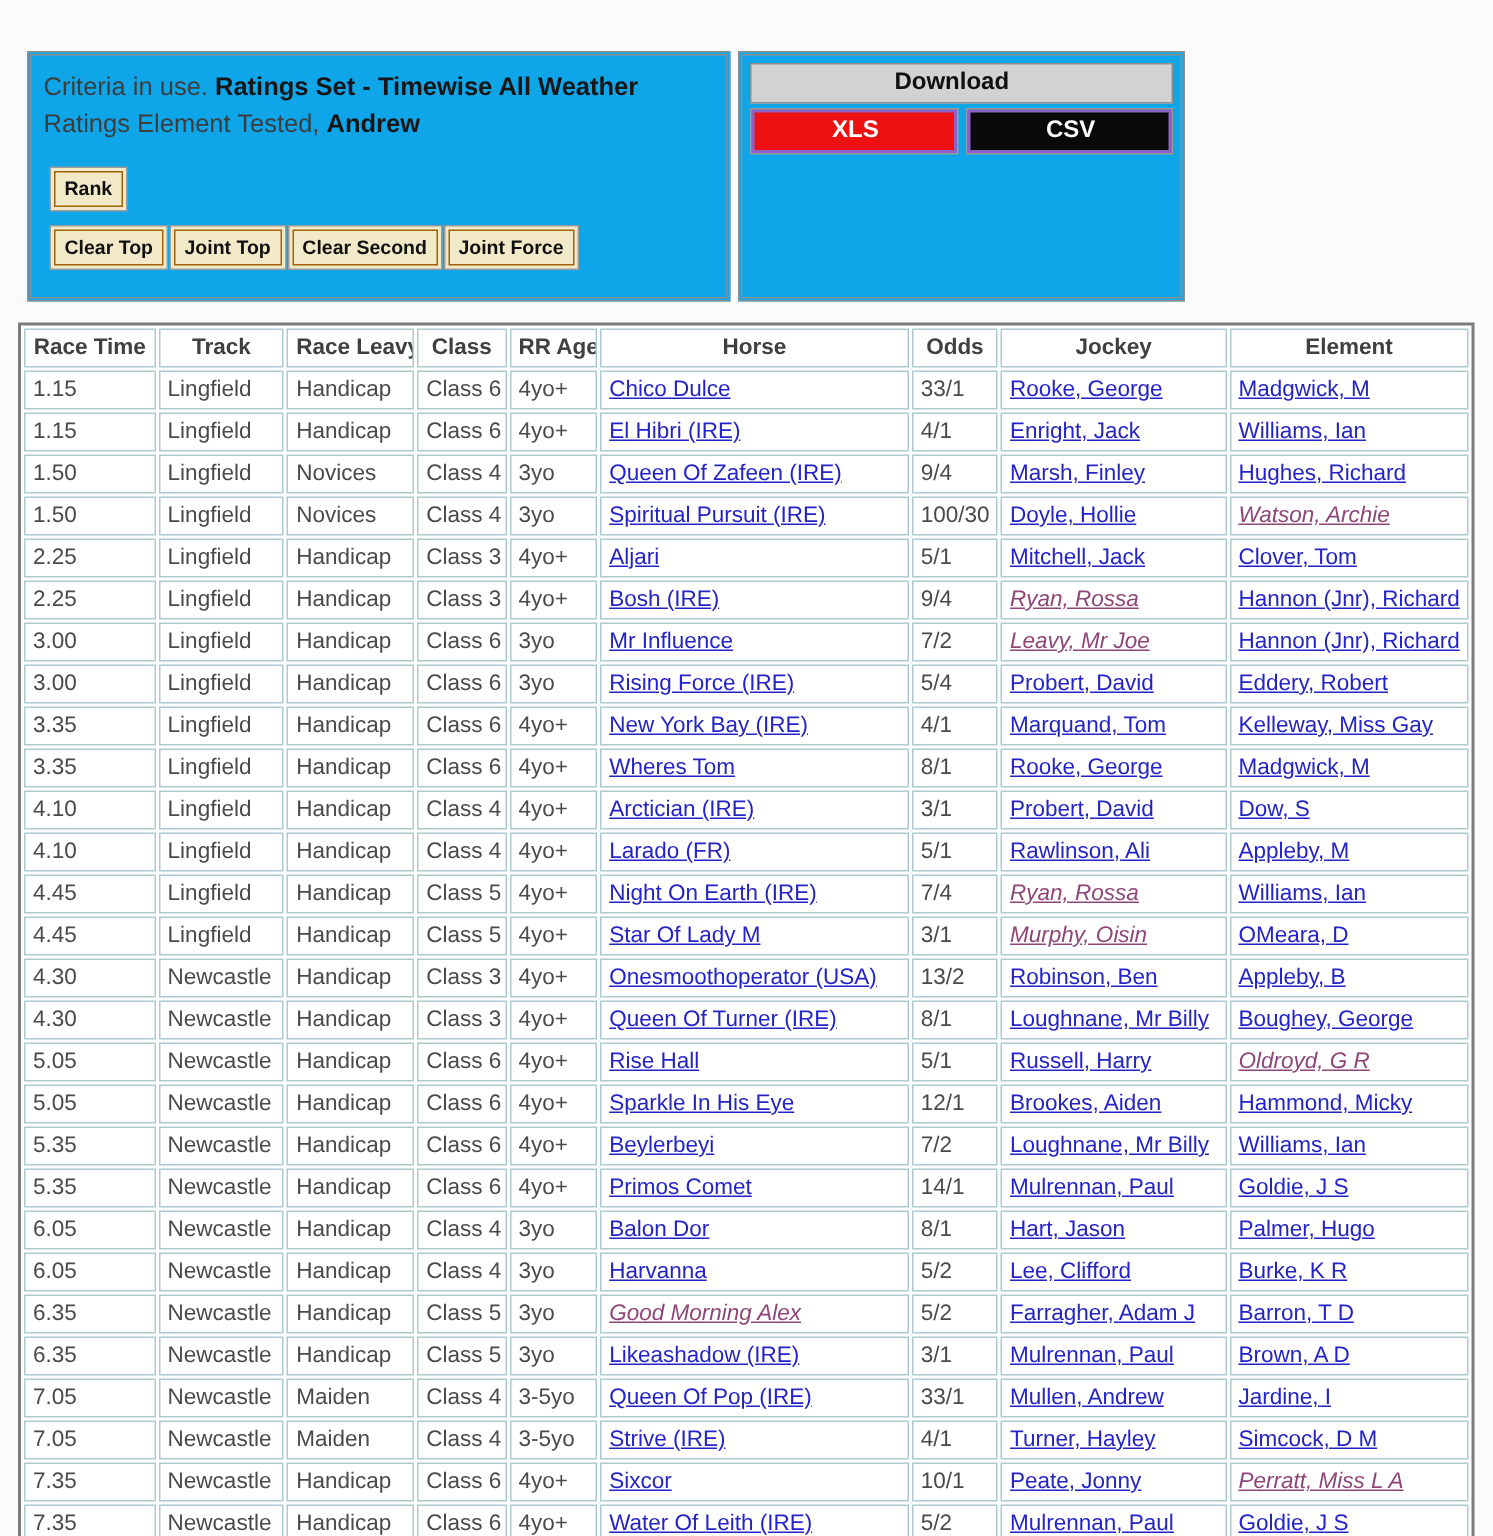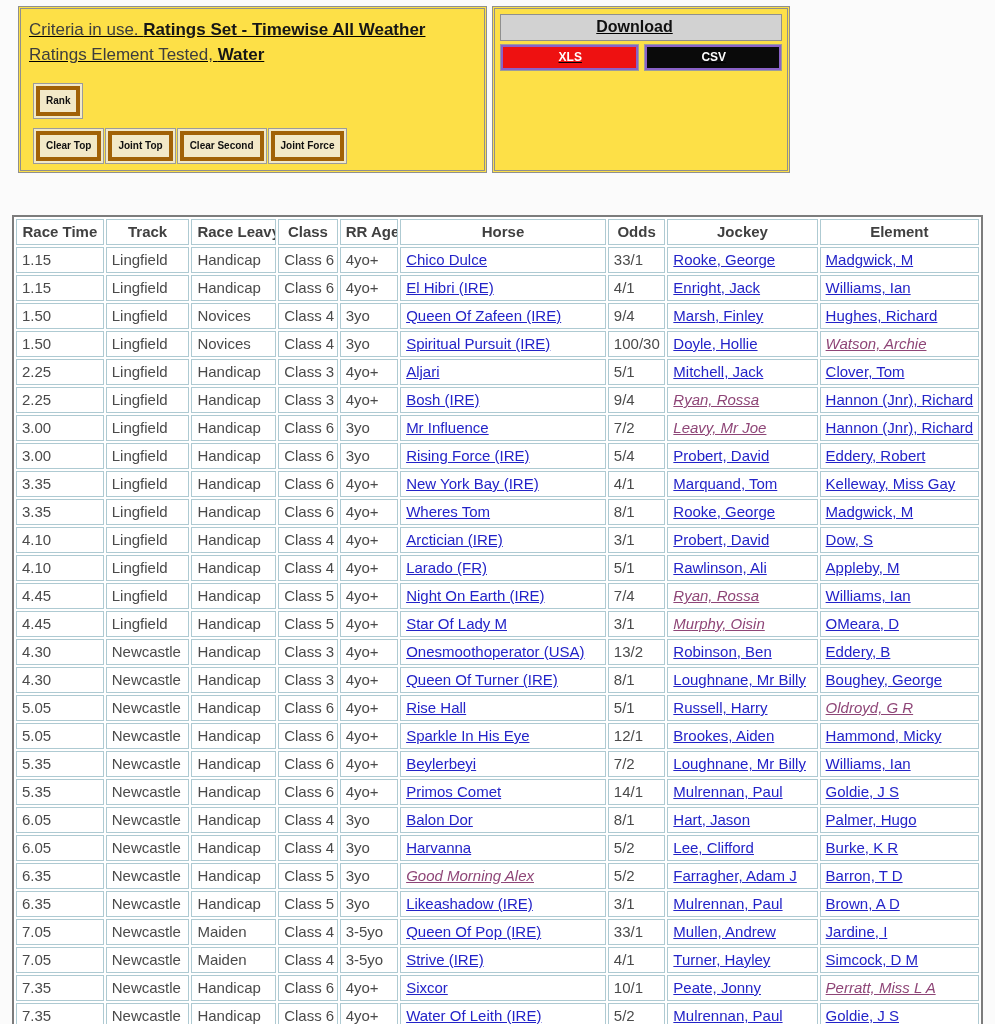--- a/index.html
+++ b/index.html
@@ -6,35 +6,34 @@
   body {
     width:995px; height:1024px;
     background:#FBFBFB;
     font-family:"Liberation Sans", sans-serif;
     position:relative;
     overflow:hidden;
   }
   
   .top-section { position:relative; height:215px; }
   .panel {
-    position:absolute; top:6px;
-    background:#fde047;
+    position:absolute; top:34px;
+    background:#0ea5e9;
     border:3px double #8F8F8F;
     box-sizing:border-box;
-    text-decoration:underline;
   }
   .criteria-panel { left:18px; width:469px; height:167px; padding:6px 8px; }
   .criteria-text { font-size:17px; color:#3D3D3D; line-height:25px; margin-top:2px; }
   .criteria-text b { color:#161616; }
   .tan-btn {
     display:inline-block;
     background:#F2E9C8;
-    border:4px solid #a16207;
+    border:1px solid #a16207;
     box-shadow:0 0 0 2px #F2E9C8, 0 0 0 3px #9B9B9B;
-    font-weight:bold; font-size:10px; color:#101010;
+    font-weight:bold; font-size:13px; color:#101010;
     padding:1px 6px 2px 6px;
     margin:3px 4px 3px 3px;
     cursor:pointer;
     line-height:19px;
   }
   .rank-row { margin-top:16px; margin-left:4px; }
   .btn-row { margin-top:9px; margin-left:4px; white-space:nowrap; }
   .download-panel { left:492px; width:298px; height:167px; padding:3px; }
   .download-header {
     margin:2px 2px 3px 2px;
@@ -44,21 +43,21 @@
     font-weight:bold; font-size:16px; color:#101010;
     padding:3px 13px 4px 0;
   }
   .download-btns { display:flex; gap:5px; margin:0 2px; }
   .dl-btn {
     flex:1;
     border:2px solid #8A62C8;
     outline:1px solid #9C9C9C;
     margin:1px;
     color:#FFFFFF;
-    font-weight:bold; font-size:12px;
+    font-weight:bold; font-size:16px;
     text-align:center;
     padding:3px 0 4px 2px;
     cursor:pointer;
   }
   
   table.ratings {
     margin-left:12px;
     width:971px;
     table-layout:fixed;
     border:2px solid #7C7C7C;
@@ -81,21 +80,21 @@
   .lnk.visited { color:#8E4577;font-style:italic; }
 </style>
 </head>
 <body>
 
 <div class="top-section">
 
   <div class="panel criteria-panel">
     <div class="criteria-text">
       <span>Criteria in use. </span><b>Ratings Set - Timewise All Weather</b><br>
-      <span>Ratings Element Tested, </span><b>Water</b>
+      <span>Ratings Element Tested, </span><b>Andrew</b>
     </div>
     <div class="rank-row">
       <span class="tan-btn">Rank</span>
     </div>
     <div class="btn-row" id="criteria-btn-row"><span class="tan-btn">Clear Top</span><span class="tan-btn">Joint Top</span><span class="tan-btn">Clear Second</span><span class="tan-btn">Joint Force</span></div>
   </div>
 
   <div class="panel download-panel">
     <div class="download-header">Download</div>
     <div class="download-btns" id="download-btns">
@@ -288,21 +287,21 @@
       </tr>
       <tr>
         <td>4.30</td>
         <td>Newcastle</td>
         <td>Handicap</td>
         <td>Class 3</td>
         <td>4yo+</td>
         <td><a class="lnk">Onesmoothoperator (USA)</a></td>
         <td>13/2</td>
         <td><a class="lnk">Robinson, Ben</a></td>
-        <td><a class="lnk">Eddery, B</a></td>
+        <td><a class="lnk">Appleby, B</a></td>
       </tr>
       <tr>
         <td>4.30</td>
         <td>Newcastle</td>
         <td>Handicap</td>
         <td>Class 3</td>
         <td>4yo+</td>
         <td><a class="lnk">Queen Of Turner (IRE)</a></td>
         <td>8/1</td>
         <td><a class="lnk">Loughnane, Mr Billy</a></td>

